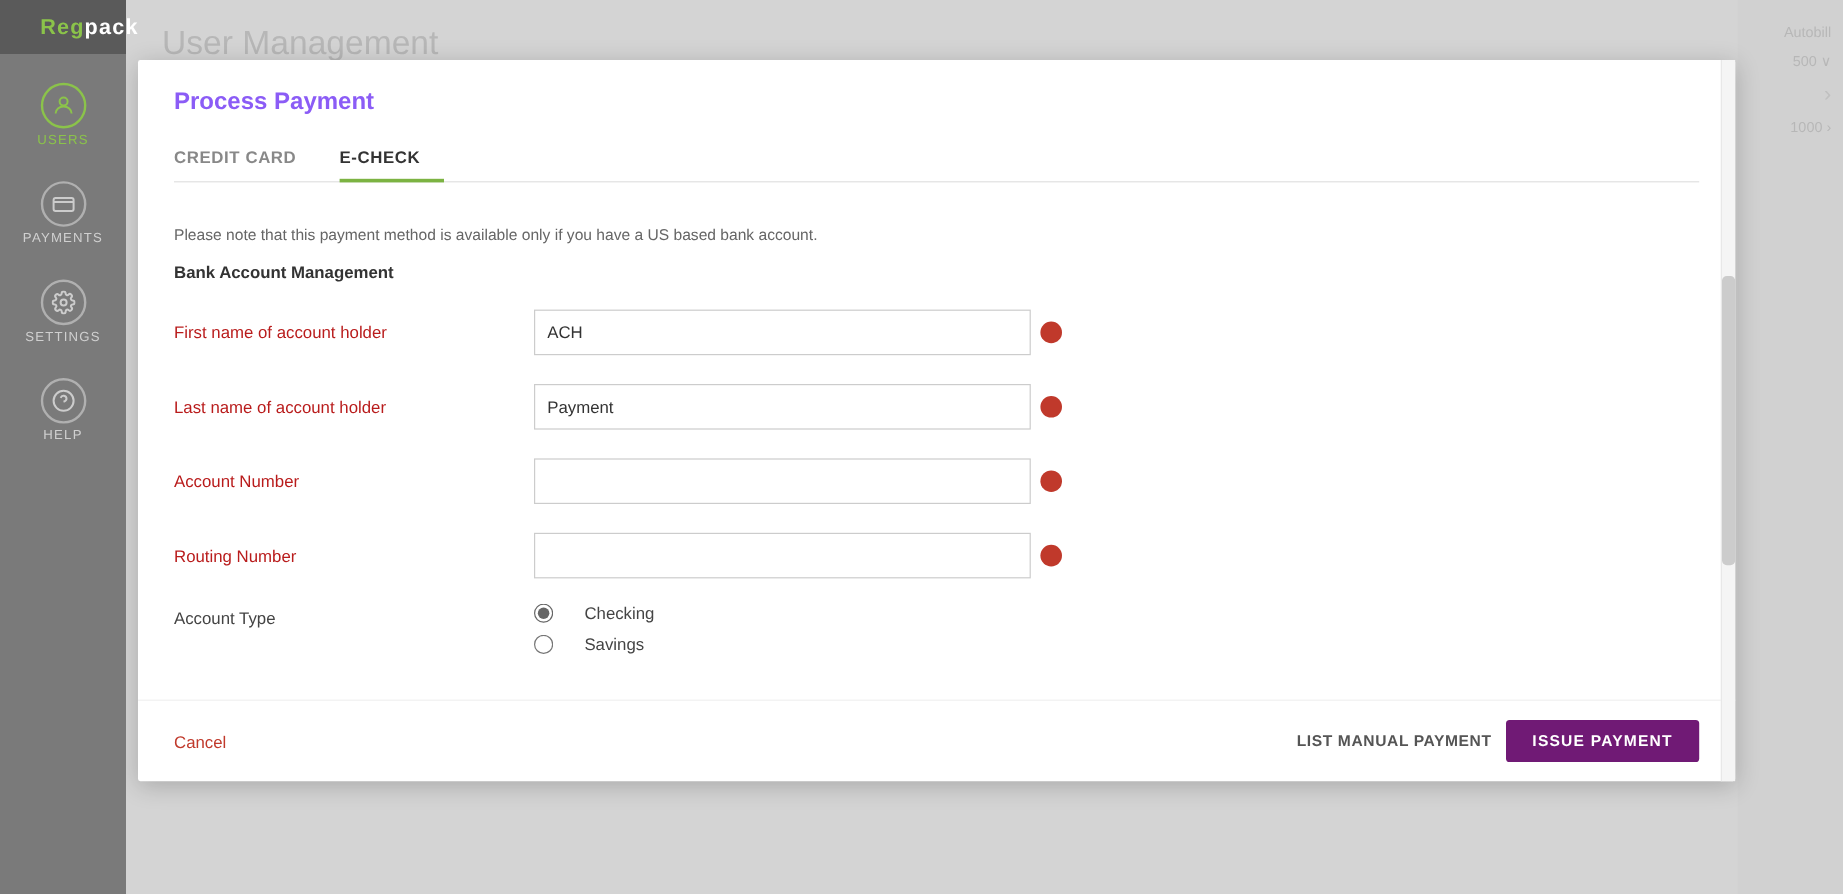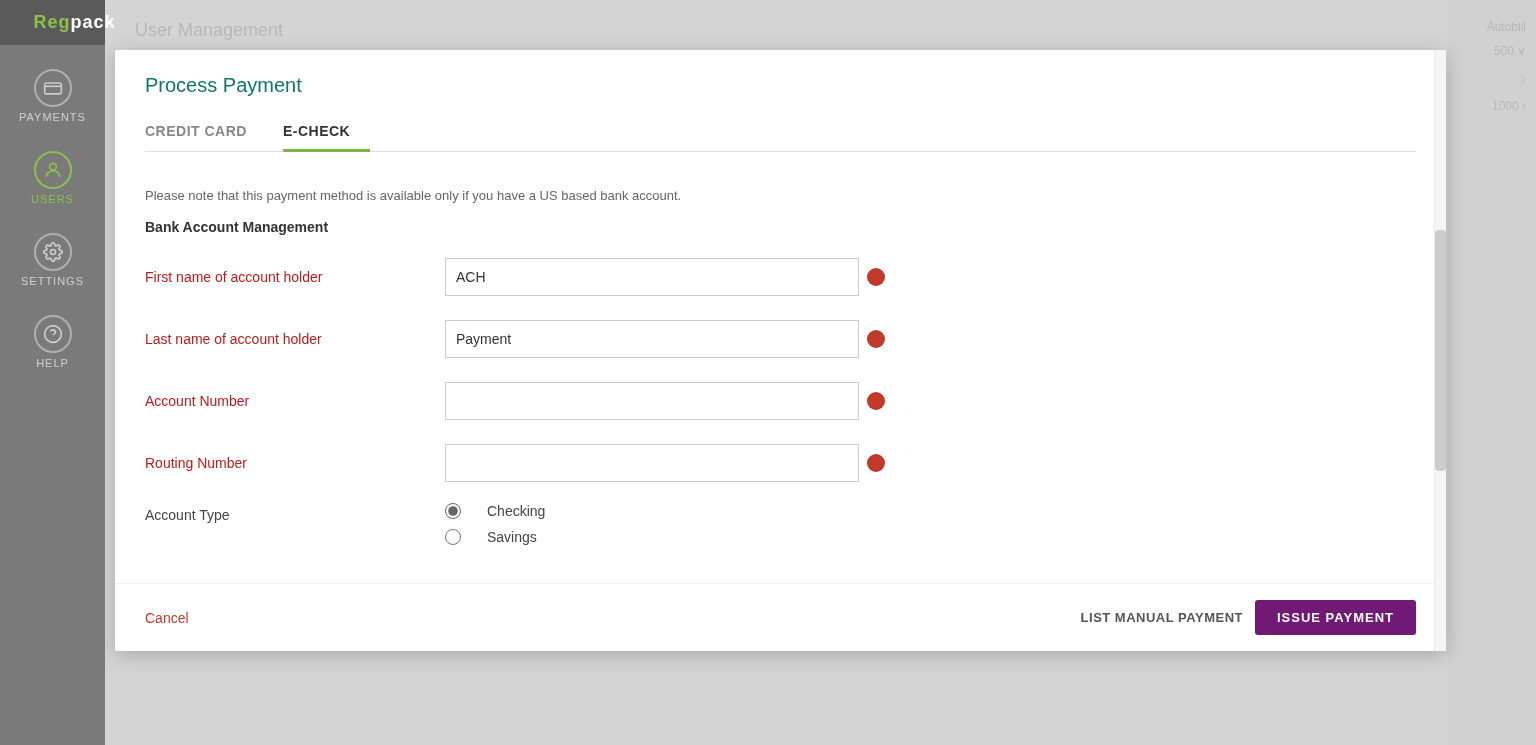--- a/index.html
+++ b/index.html
@@ -89,21 +89,21 @@
     }
 
     
     .background-page {
       position: absolute;
       top: 0; left: 0; right: 0; bottom: 0;
       background: #f5f5f5;
       padding: 20px 30px;
     }
     .bg-title {
-      font-size: 18px;
+      font-size: 28px;
       color: #bbb;
       font-weight: 300;
     }
 
     
     .overlay-backdrop {
       position: absolute;
       top: 0; left: 0; right: 0; bottom: 0;
       background: rgba(180,180,180,0.5);
       z-index: 5;
@@ -123,22 +123,22 @@
       flex-direction: column;
       min-height: 580px;
     }
 
     .modal-header {
       padding: 24px 30px 0 30px;
     }
 
     .modal-title {
       font-size: 20px;
-      font-weight: 400;
-      color: #0f766e;
+      font-weight: 700;
+      color: #8b5cf6;
       margin-bottom: 16px;
     }
 
     
     .tabs {
       display: flex;
       border-bottom: 1px solid #e0e0e0;
       margin-bottom: 16px;
     }
     .tab {
@@ -353,38 +353,38 @@
 <body>
 
 <div class="sidebar">
   <div class="sidebar-logo">
     <div class="logo-text">
       <span>Reg</span>pack
     </div>
   </div>
   <nav class="sidebar-nav">
 
+    <div class="sidebar-item active">
+      <div class="icon-circle">
+        <svg width="20" height="20" viewBox="0 0 24 24" fill="none" stroke="#8bc34a" stroke-width="2">
+          <circle cx="12" cy="8" r="4"></circle>
+            <path d="M4 20c0-4 3.6-7 8-7s8 3 8 7"></path>
+        </svg>
+      </div>
+      <span class="item-label">USERS</span>
+    </div>
+
     <div class="sidebar-item">
       <div class="icon-circle">
         <svg width="20" height="20" viewBox="0 0 24 24" fill="none" stroke="#ccc" stroke-width="2">
           <rect x="2" y="6" width="20" height="13" rx="2"></rect>
             <path d="M2 10h20"></path>
         </svg>
       </div>
       <span class="item-label">PAYMENTS</span>
-    </div>
-
-    <div class="sidebar-item active">
-      <div class="icon-circle">
-        <svg width="20" height="20" viewBox="0 0 24 24" fill="none" stroke="#8bc34a" stroke-width="2">
-          <circle cx="12" cy="8" r="4"></circle>
-            <path d="M4 20c0-4 3.6-7 8-7s8 3 8 7"></path>
-        </svg>
-      </div>
-      <span class="item-label">USERS</span>
     </div>
 
     <div class="sidebar-item">
       <div class="icon-circle">
         <svg width="20" height="20" viewBox="0 0 24 24" fill="none" stroke="#ccc" stroke-width="2">
           <circle cx="12" cy="12" r="3"></circle>
           <path d="M19.4 15a1.65 1.65 0 0 0 .33 1.82l.06.06a2 2 0 0 1-2.83 2.83l-.06-.06a1.65 1.65 0 0 0-1.82-.33 1.65 1.65 0 0 0-1 1.51V21a2 2 0 0 1-4 0v-.09A1.65 1.65 0 0 0 9 19.4a1.65 1.65 0 0 0-1.82.33l-.06.06a2 2 0 0 1-2.83-2.83l.06-.06A1.65 1.65 0 0 0 4.68 15a1.65 1.65 0 0 0-1.51-1H3a2 2 0 0 1 0-4h.09A1.65 1.65 0 0 0 4.6 9a1.65 1.65 0 0 0-.33-1.82l-.06-.06a2 2 0 0 1 2.83-2.83l.06.06A1.65 1.65 0 0 0 9 4.68a1.65 1.65 0 0 0 1-1.51V3a2 2 0 0 1 4 0v.09a1.65 1.65 0 0 0 1 1.51 1.65 1.65 0 0 0 1.82-.33l.06-.06a2 2 0 0 1 2.83 2.83l-.06.06A1.65 1.65 0 0 0 19.4 9a1.65 1.65 0 0 0 1.51 1H21a2 2 0 0 1 0 4h-.09a1.65 1.65 0 0 0-1.51 1z"></path>
         </svg>
       </div>
       <span class="item-label">SETTINGS</span>

